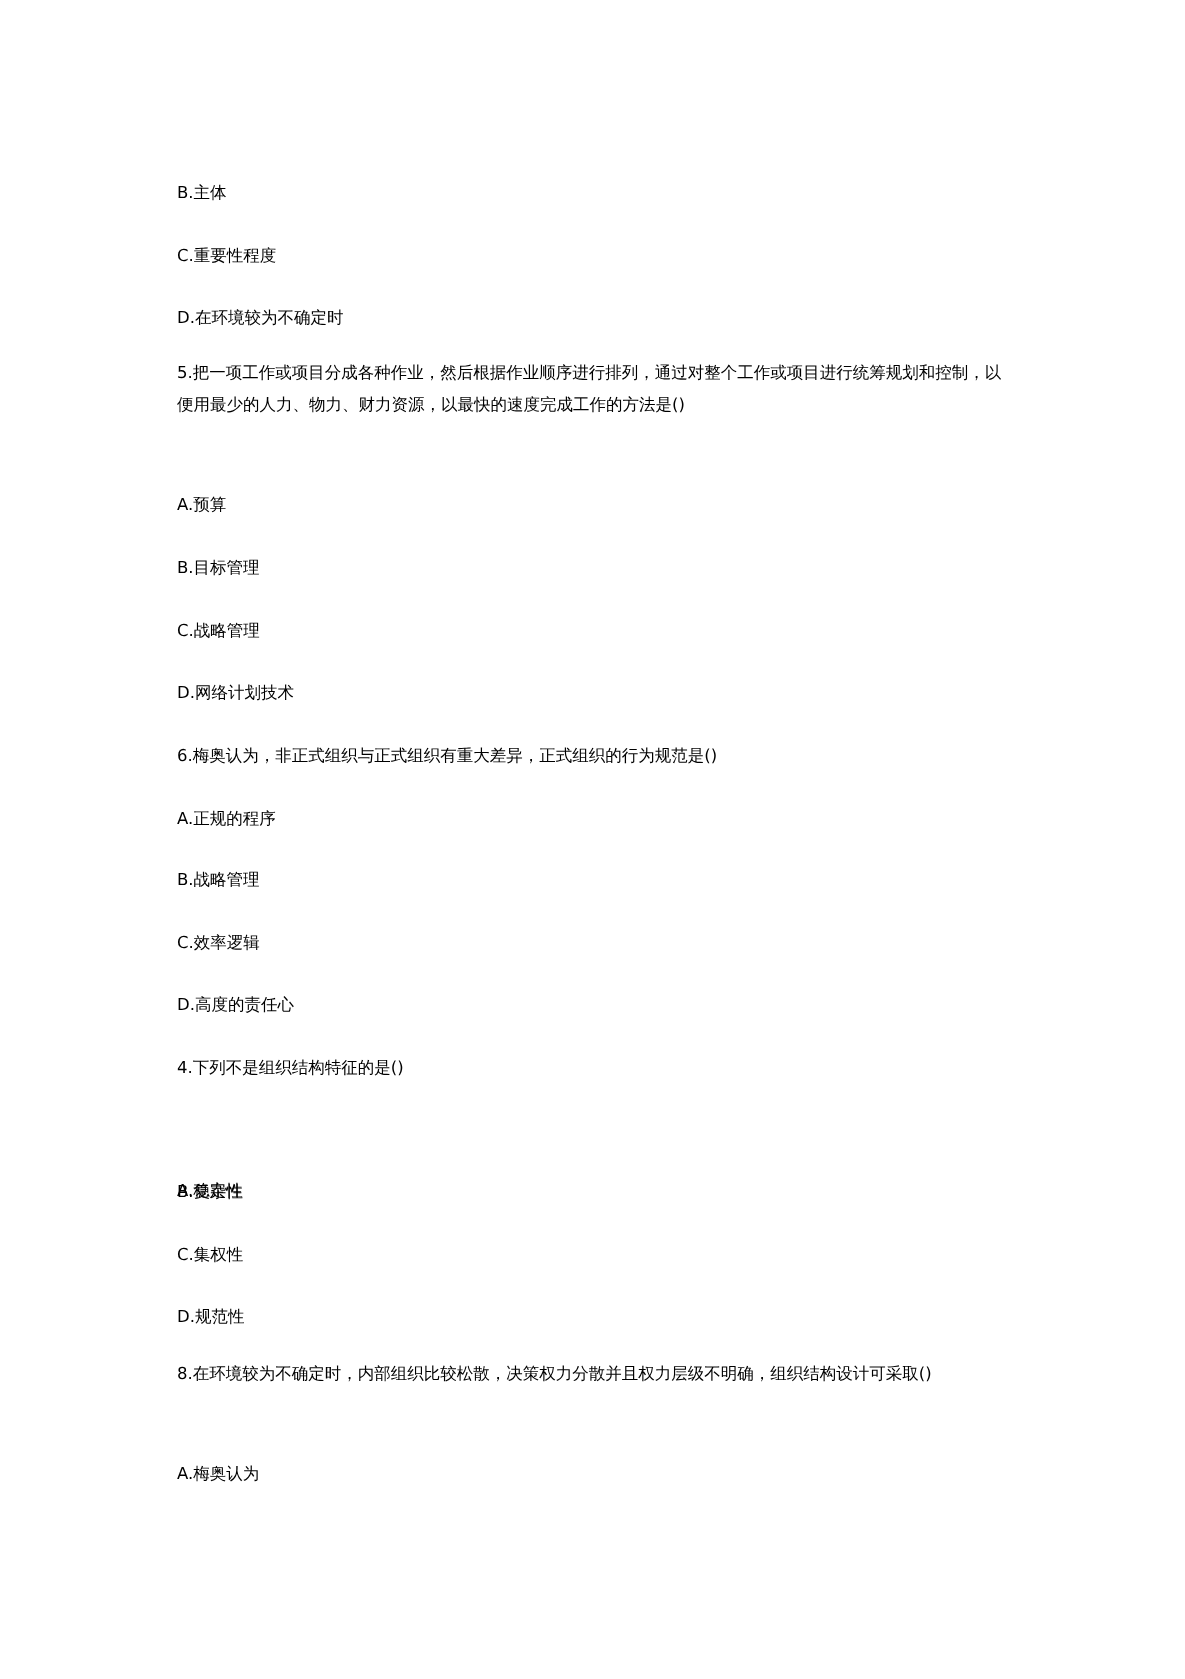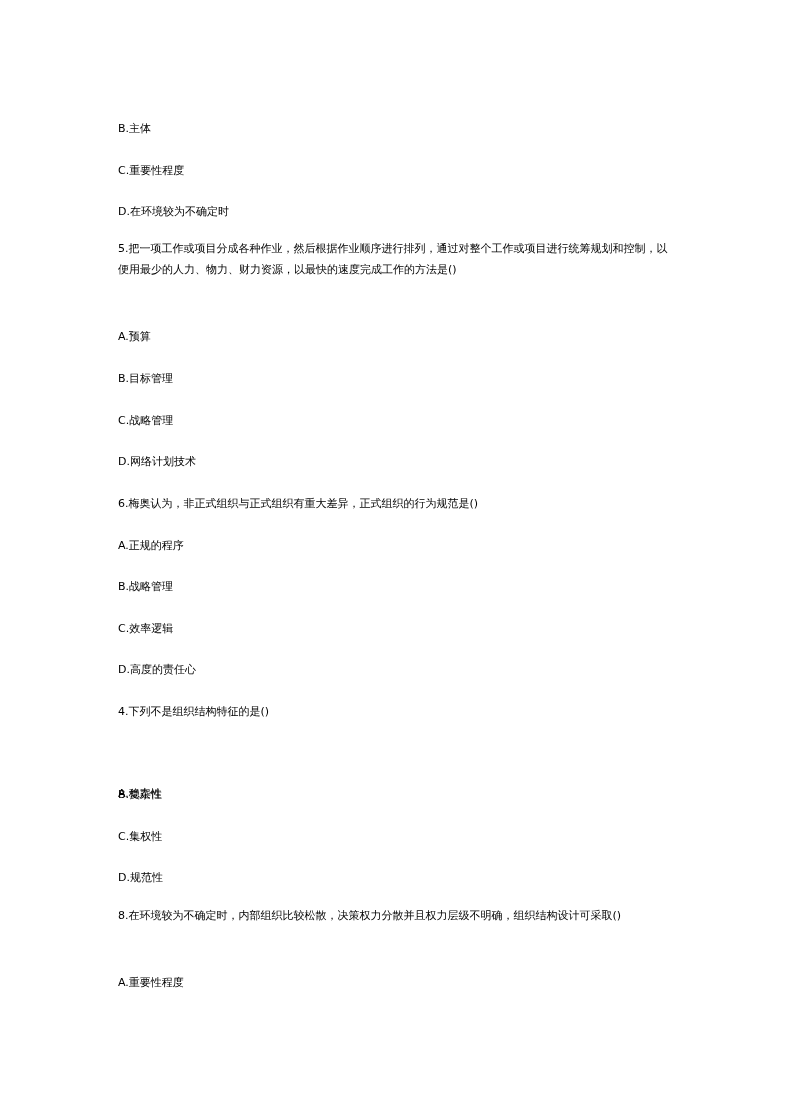--- a/index.html
+++ b/index.html
@@ -38,14 +38,14 @@
   <div class="line" style="top:535px">A.正规的程序</div>
   <div class="line" style="top:576px">B.战略管理</div>
   <div class="line" style="top:618px">C.效率逻辑</div>
   <div class="line" style="top:659px">D.高度的责任心</div>
   <div class="line" style="top:701px">4.下列不是组织结构特征的是()</div>
   <div class="line" style="top:783px">A.稳定性</div>
   <div class="line" style="top:784px">B.复杂性</div>
   <div class="line" style="top:826px">C.集权性</div>
   <div class="line" style="top:867px">D.规范性</div>
   <div class="para" style="top:905px">8.在环境较为不确定时，内部组织比较松散，决策权力分散并且权力层级不明确，组织结构设计可采取()</div>
-  <div class="line" style="top:972px">A.重要性程度</div>
+  <div class="line" style="top:972px">A.梅奥认为</div>
 </div>
 
 </body></html>

